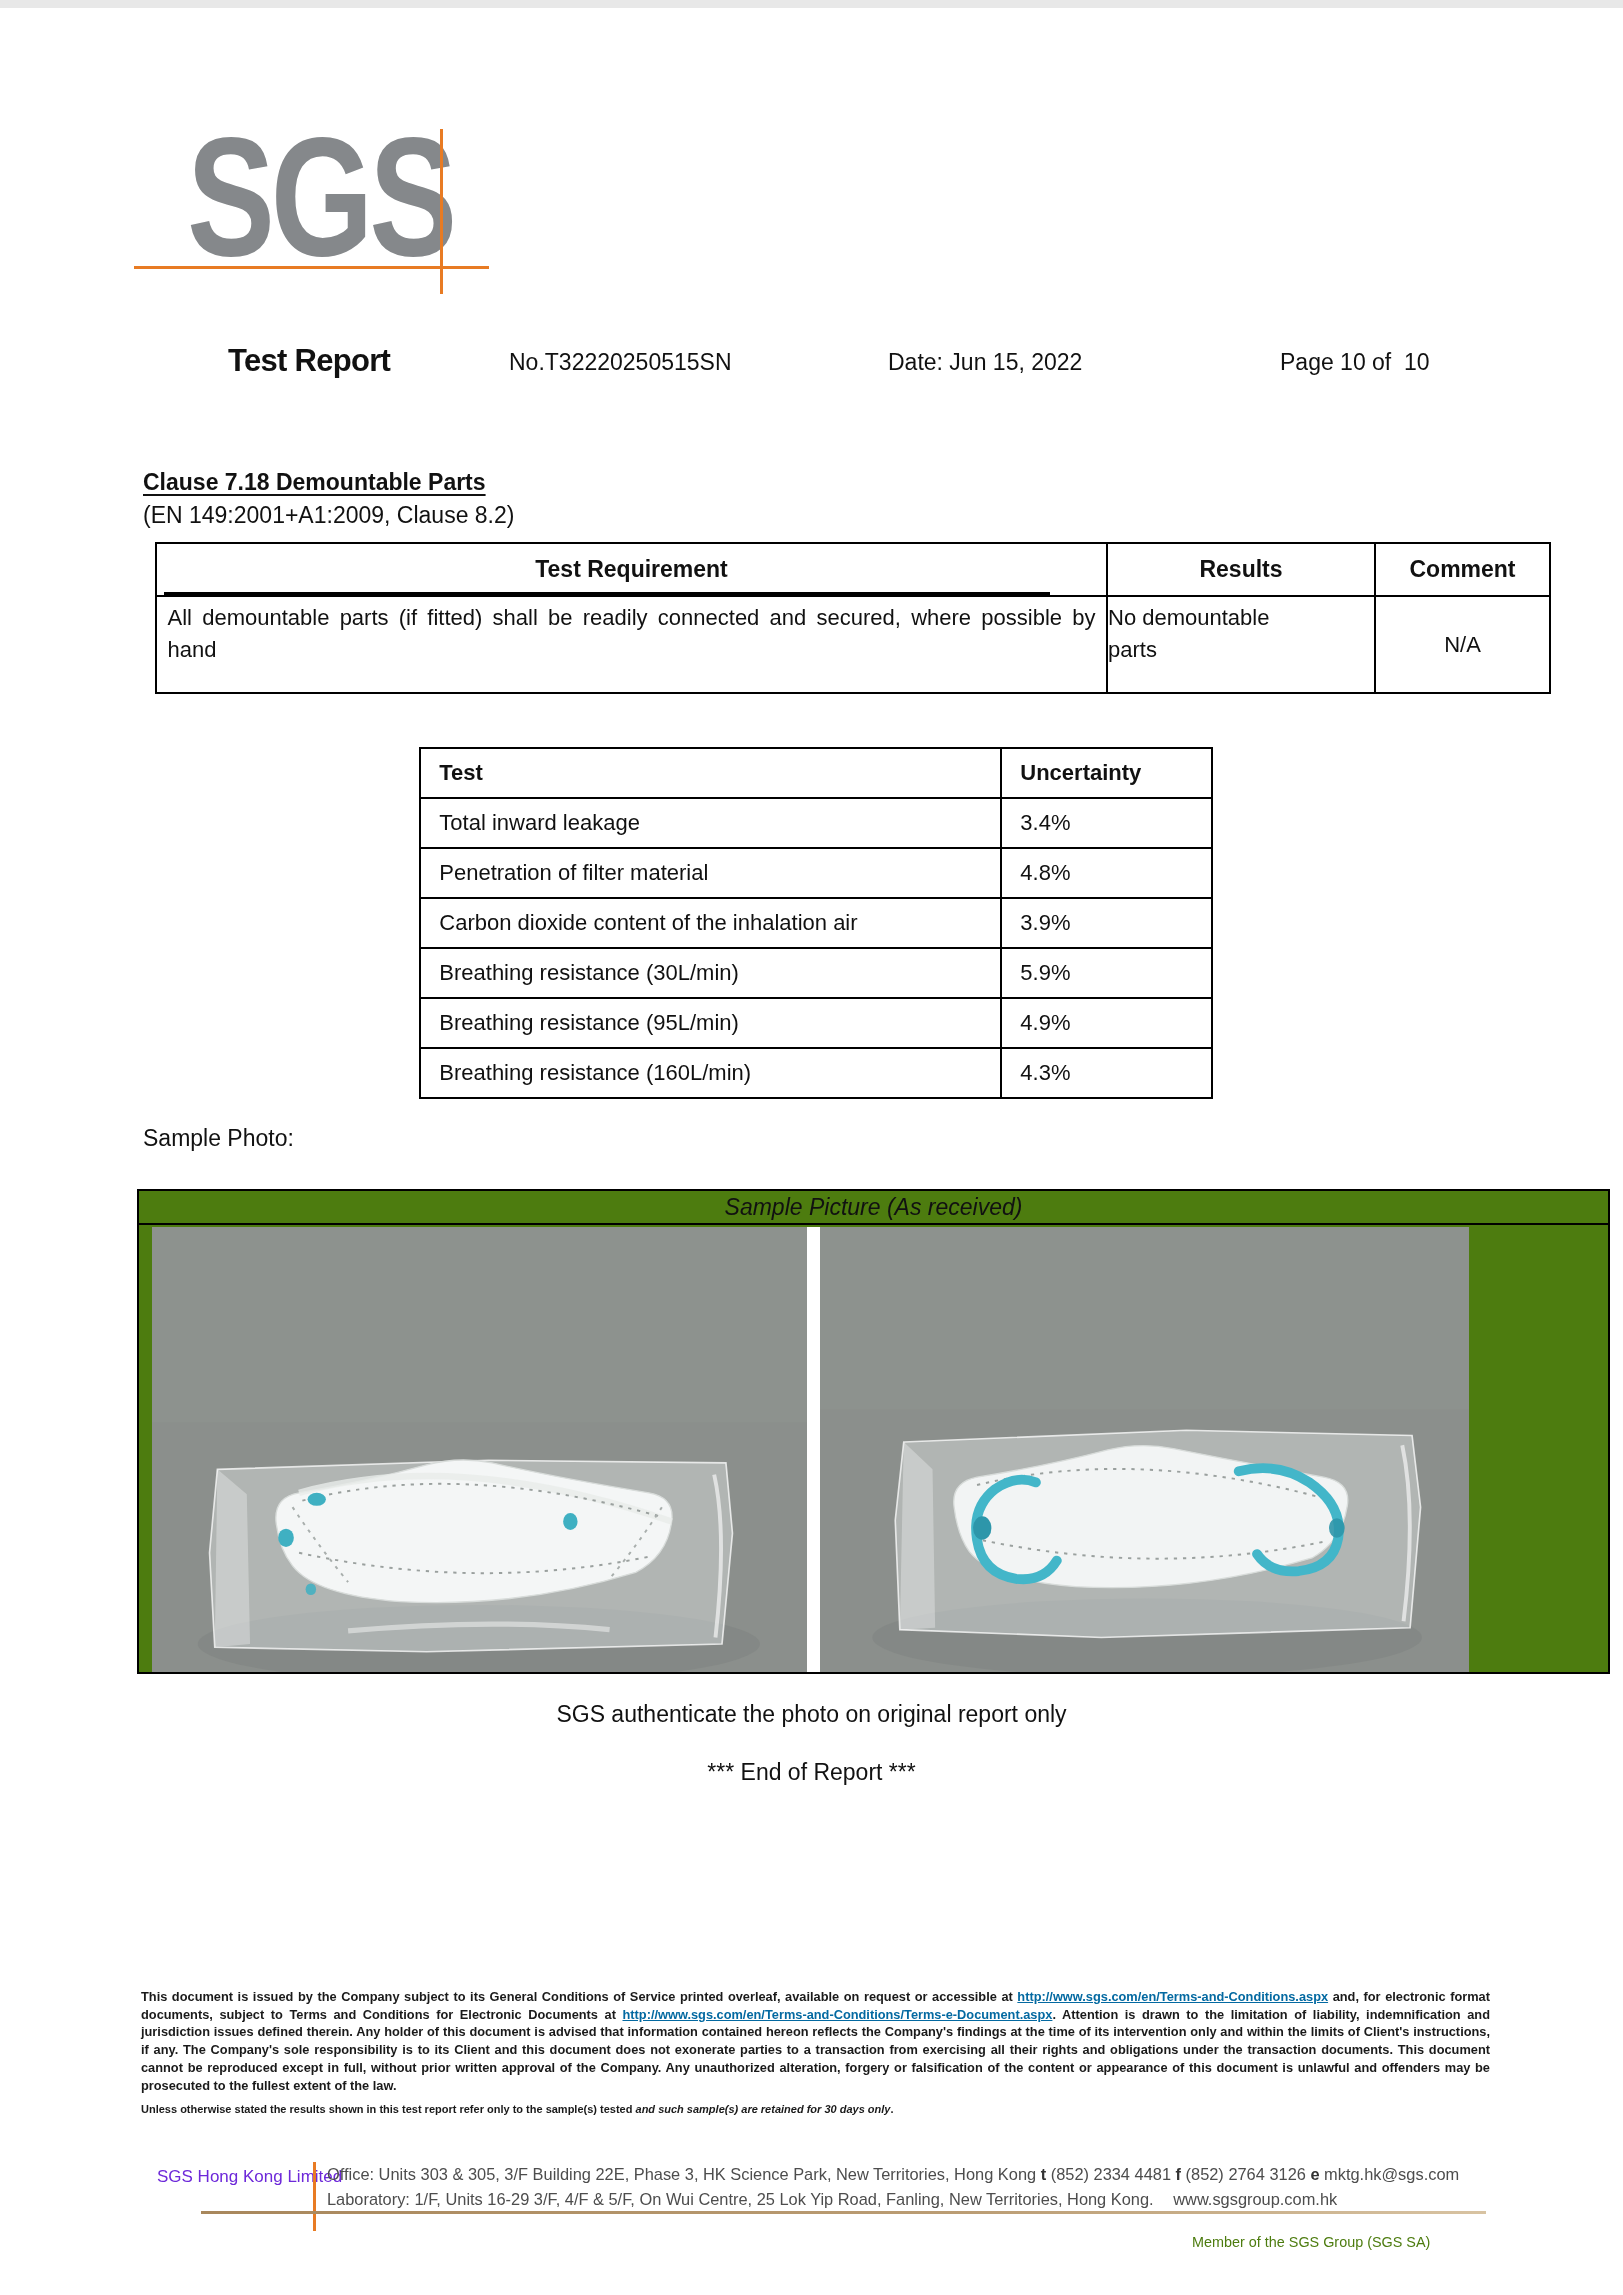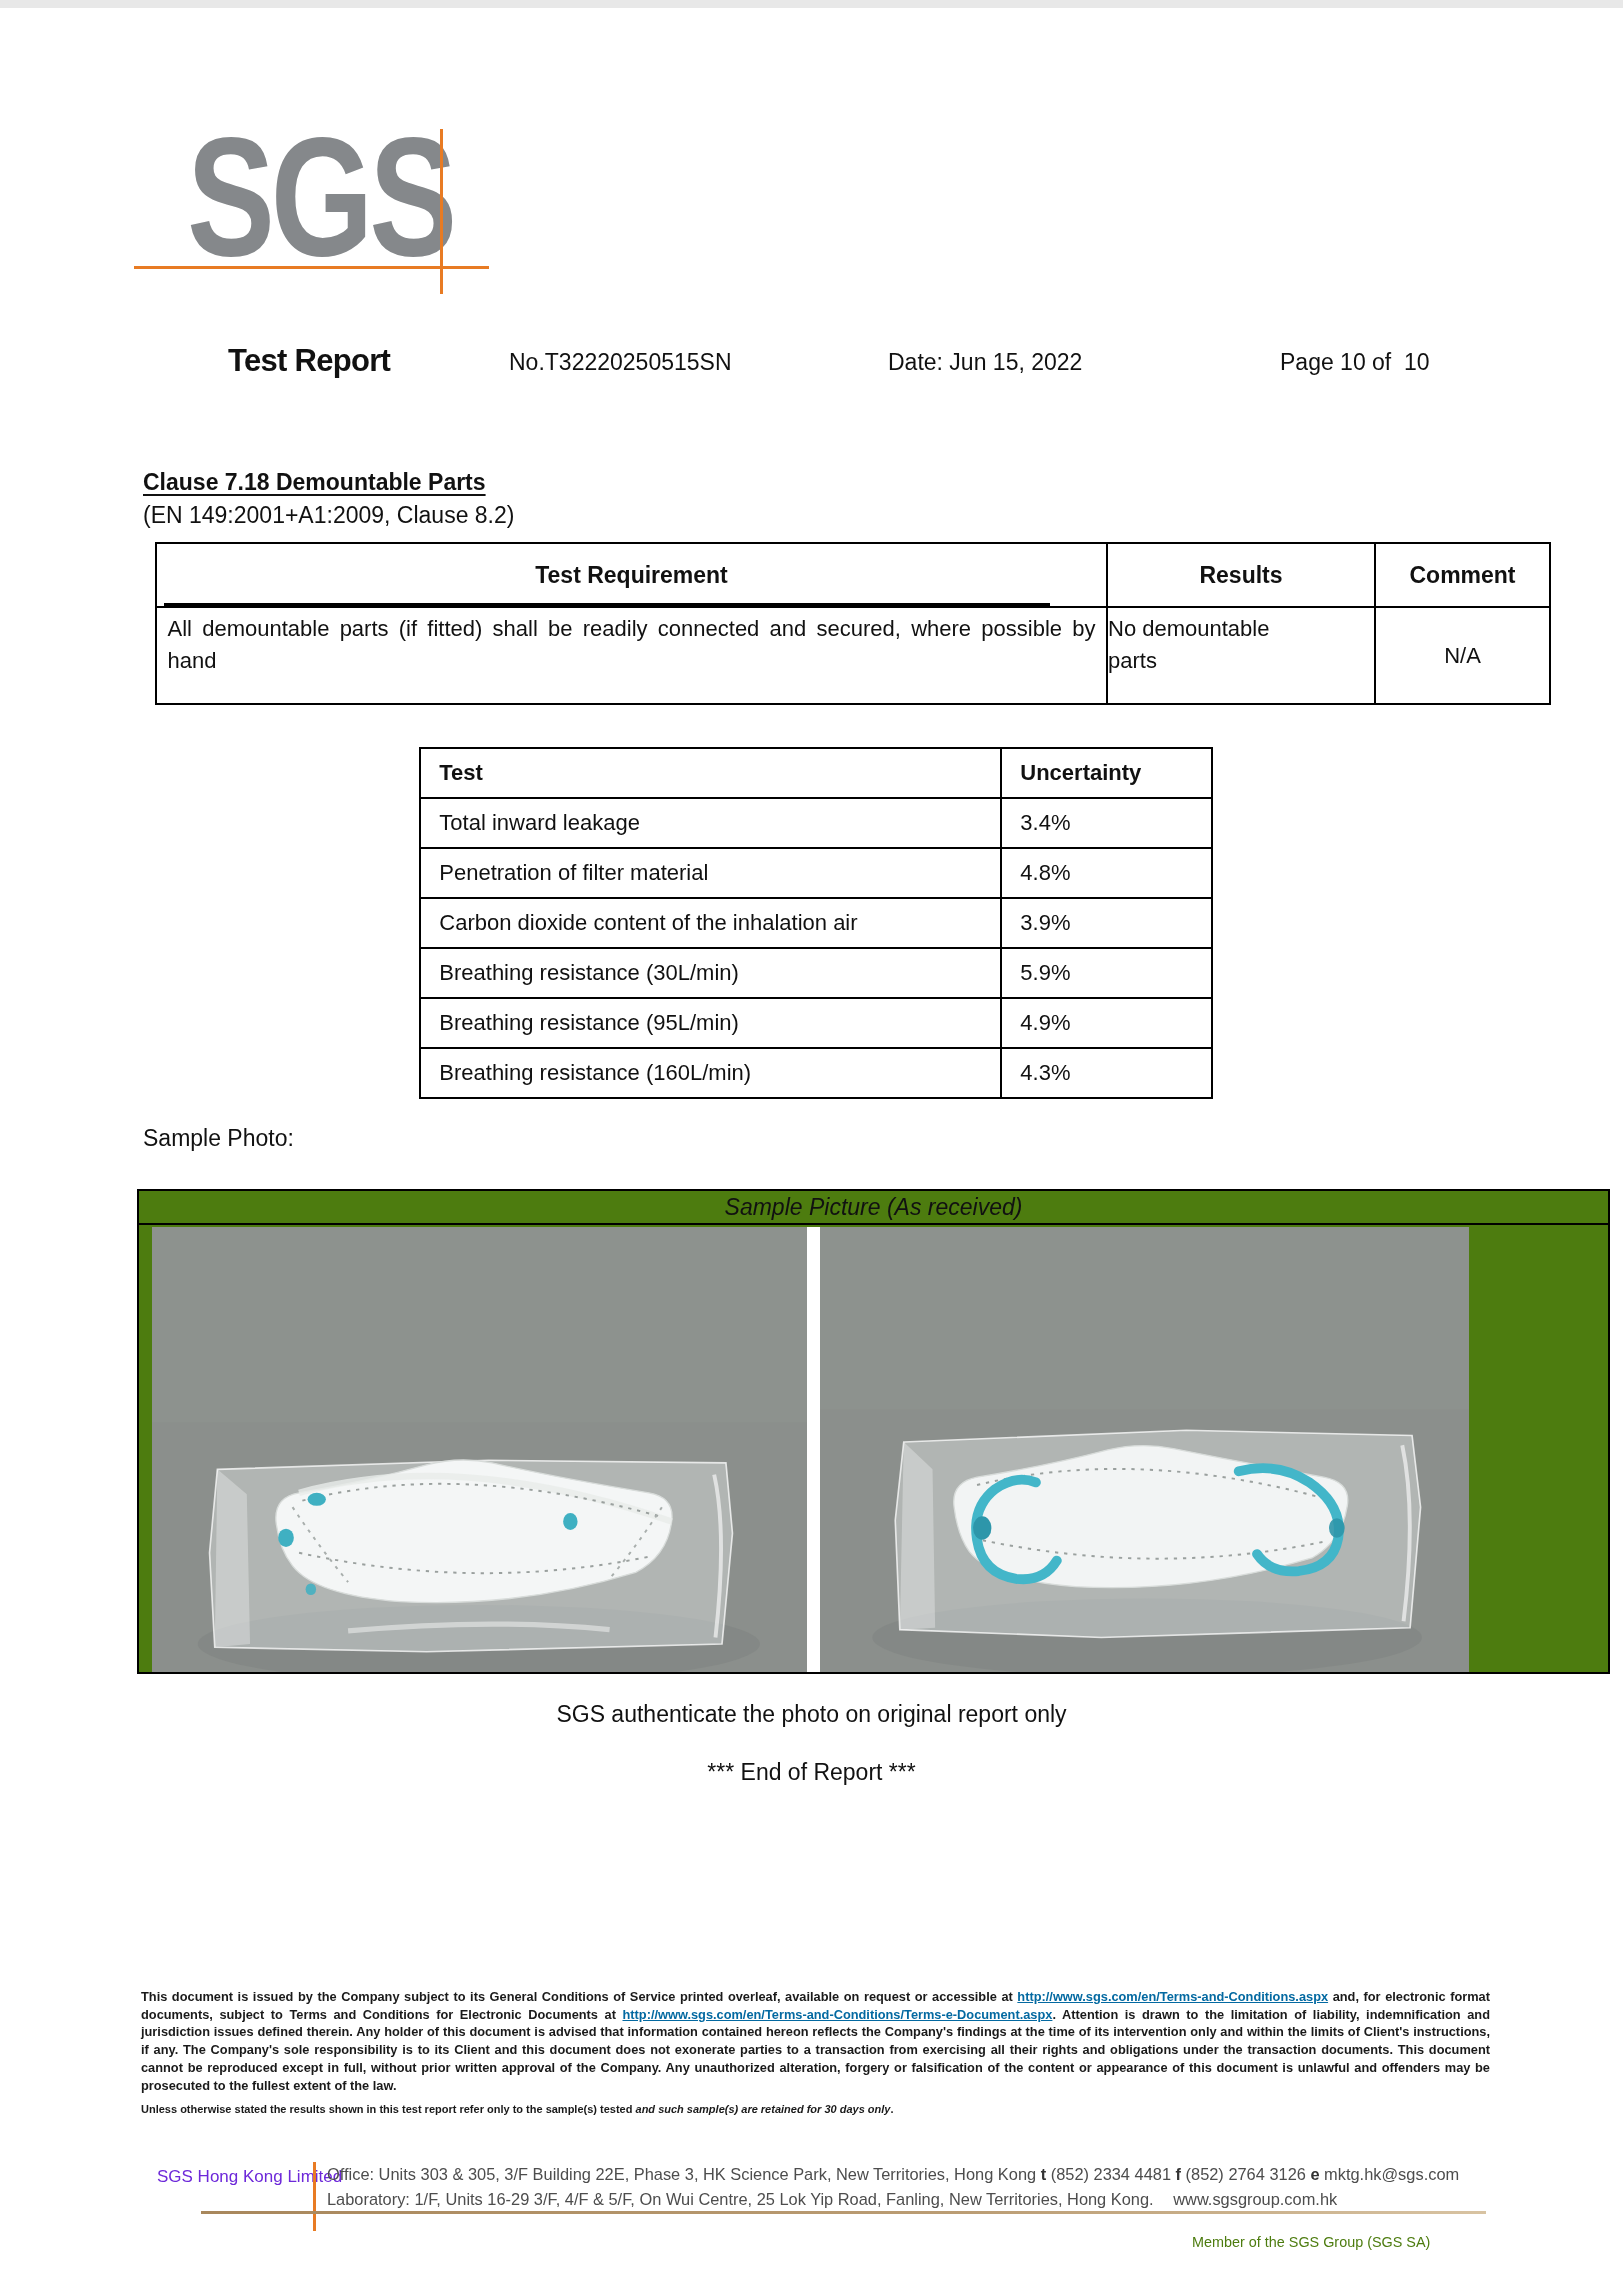--- a/index.html
+++ b/index.html
@@ -31,21 +31,21 @@
   .rpt-page  { position:absolute; left:1280px; top:341px; font-size:23px; white-space:pre; }
 
   
   .clause { position:absolute; left:143px; top:458px; font-size:23px; line-height:33px; }
   .clause .h { font-weight:bold; text-decoration:underline; text-decoration-thickness:2px; text-underline-offset:3.9px; }
 
   
   table { border-collapse:collapse; table-layout:fixed; }
   .tbl-req { position:absolute; left:155px; top:534px; width:1393px; }
   .tbl-req th, .tbl-req td { border:2px solid #000; }
-  .tbl-req th { height:64px; font-size:23px; font-weight:bold; position:relative; }
+  .tbl-req th { height:53px; font-size:23px; font-weight:bold; position:relative; }
   .tbl-req th .thickbar { position:absolute; left:6.5px; right:56px; bottom:-2px; height:5.2px; background:#000; }
   .tbl-req td { height:97px; font-size:22px; line-height:1.45; }
   .tbl-req td.c-req { text-align:justify; vertical-align:top; padding:5.2px 10.5px 0 10.5px; }
   .tbl-req td.c-res { text-align:left; vertical-align:top; padding-top:5.2px; }
   .tbl-req td.c-com { text-align:center; vertical-align:middle; }
 
   
   .tbl-unc { position:absolute; left:419px; top:739px; width:792px; border:1.3px solid #000; }
   .tbl-unc th, .tbl-unc td { border:2.6px solid #000; height:50px; font-size:22px; text-align:left; vertical-align:middle; padding-left:18.3px; }
   .tbl-unc th { font-weight:bold; }

